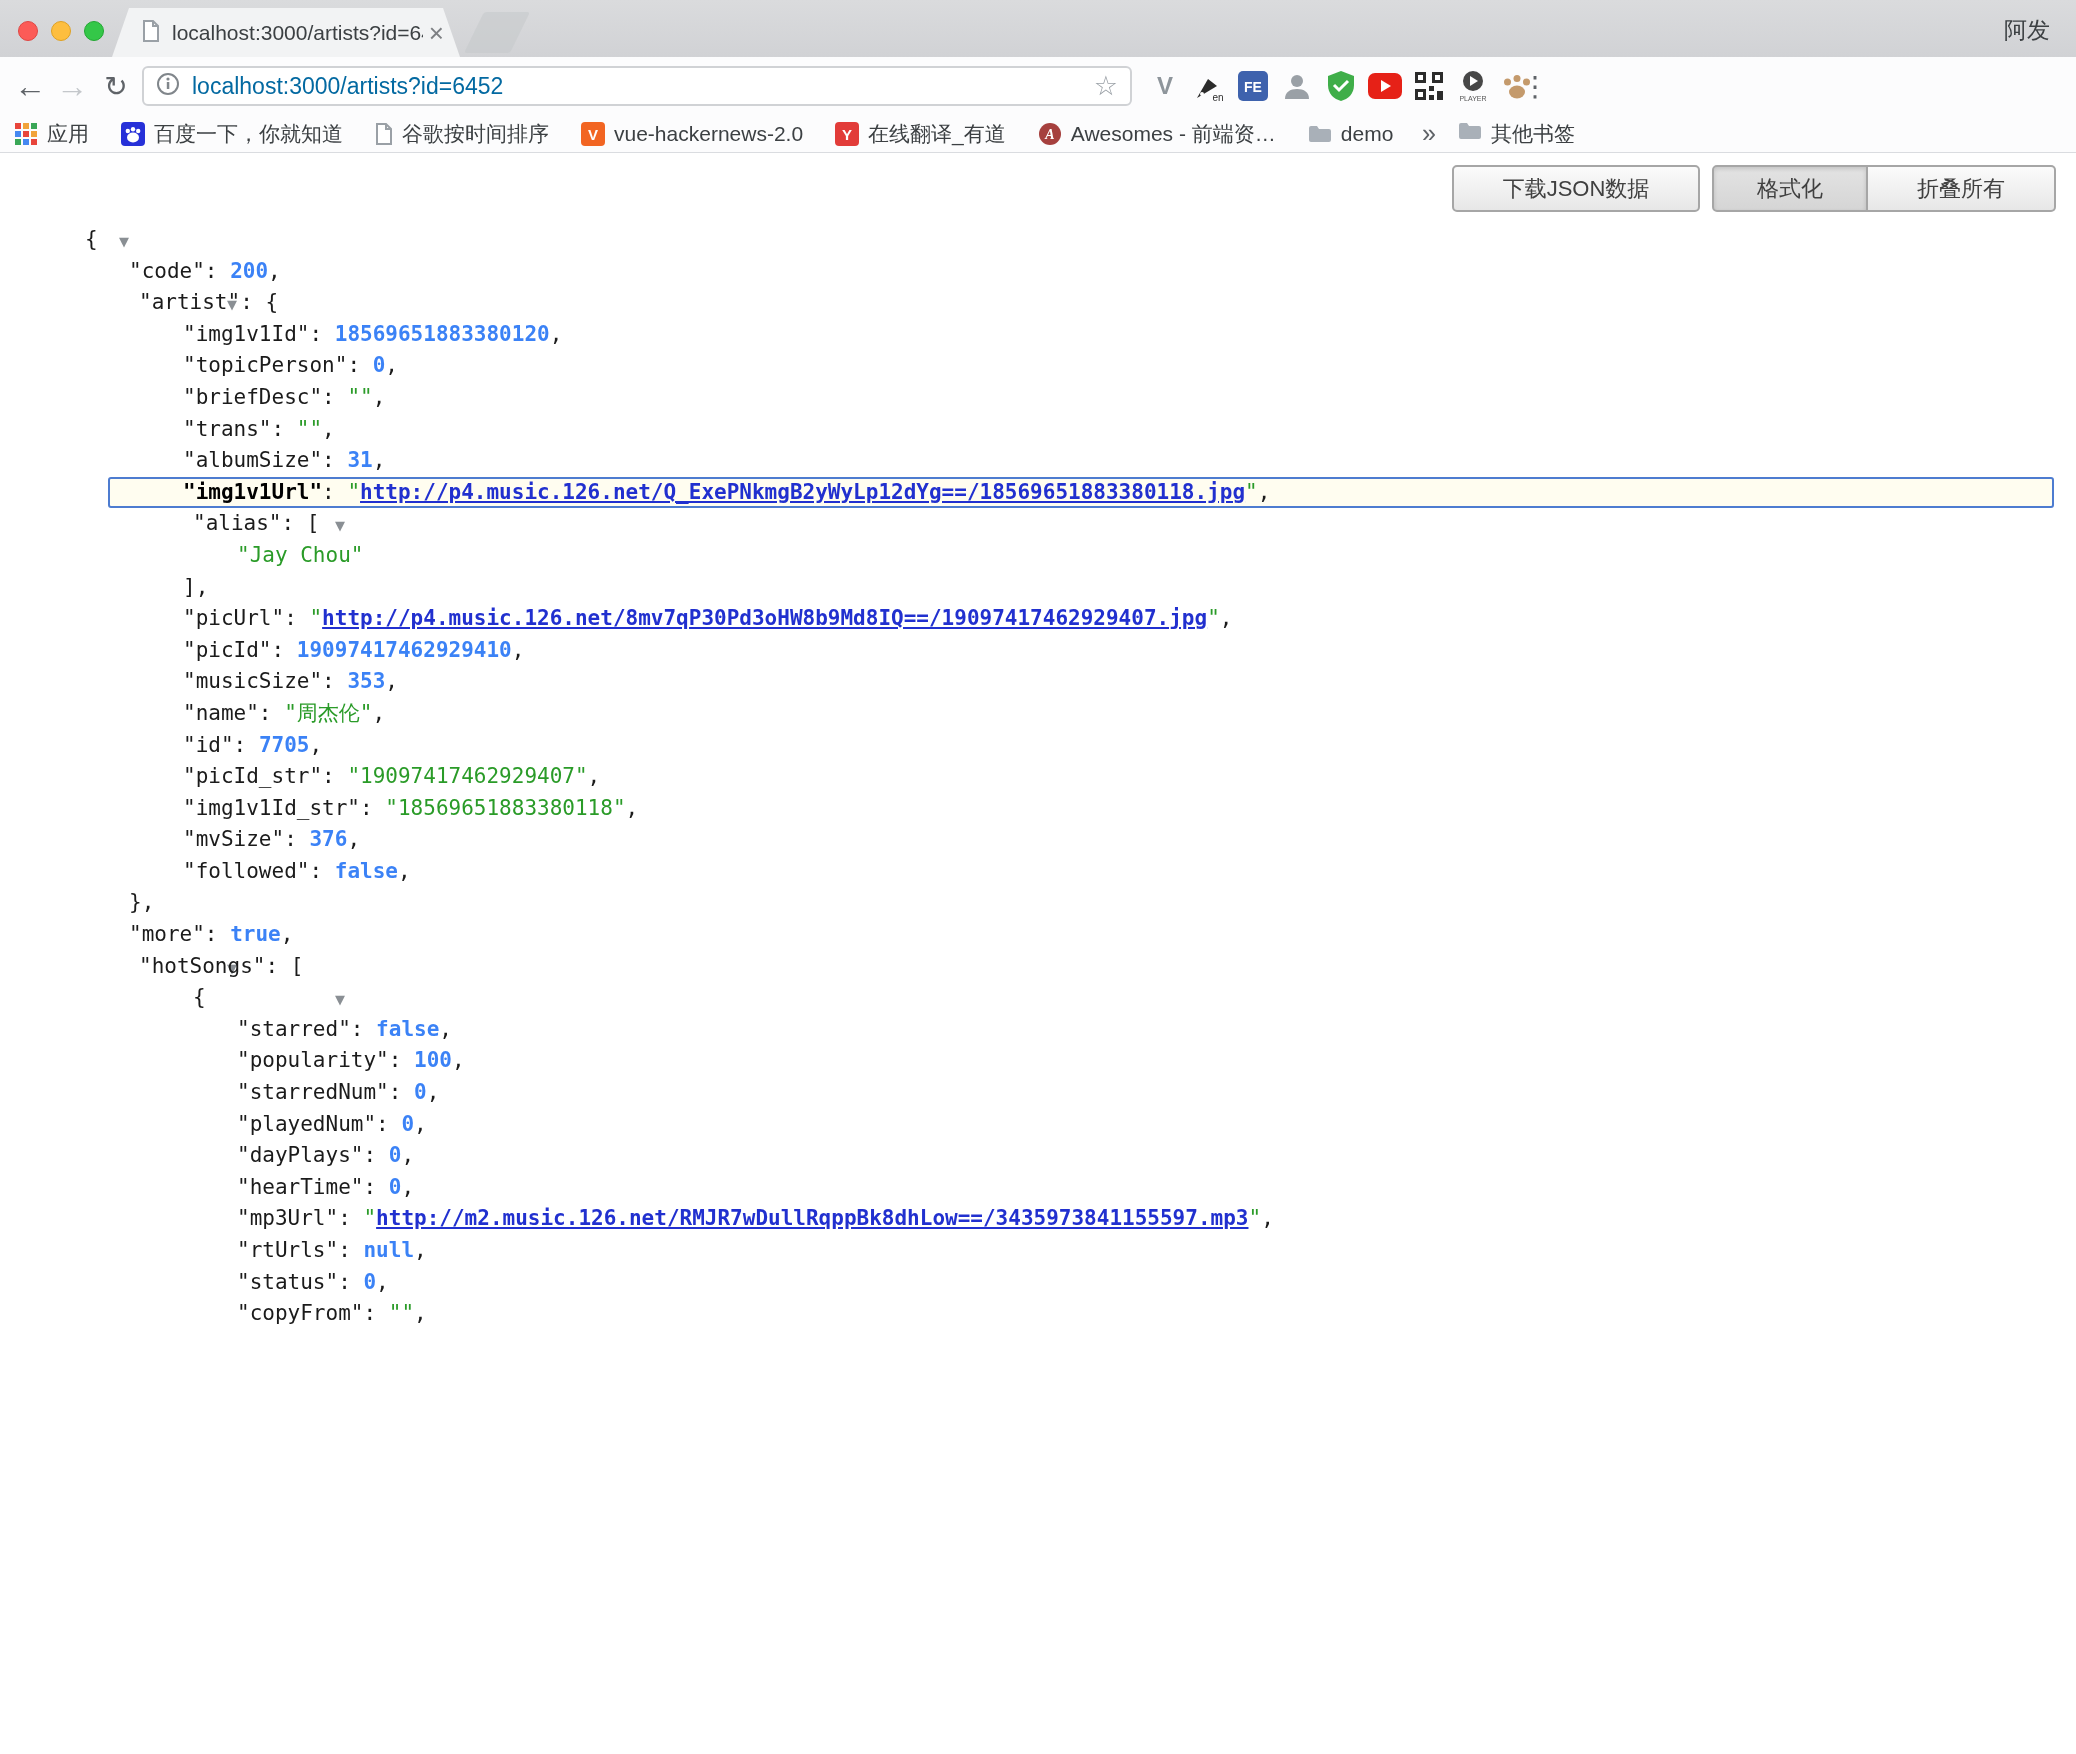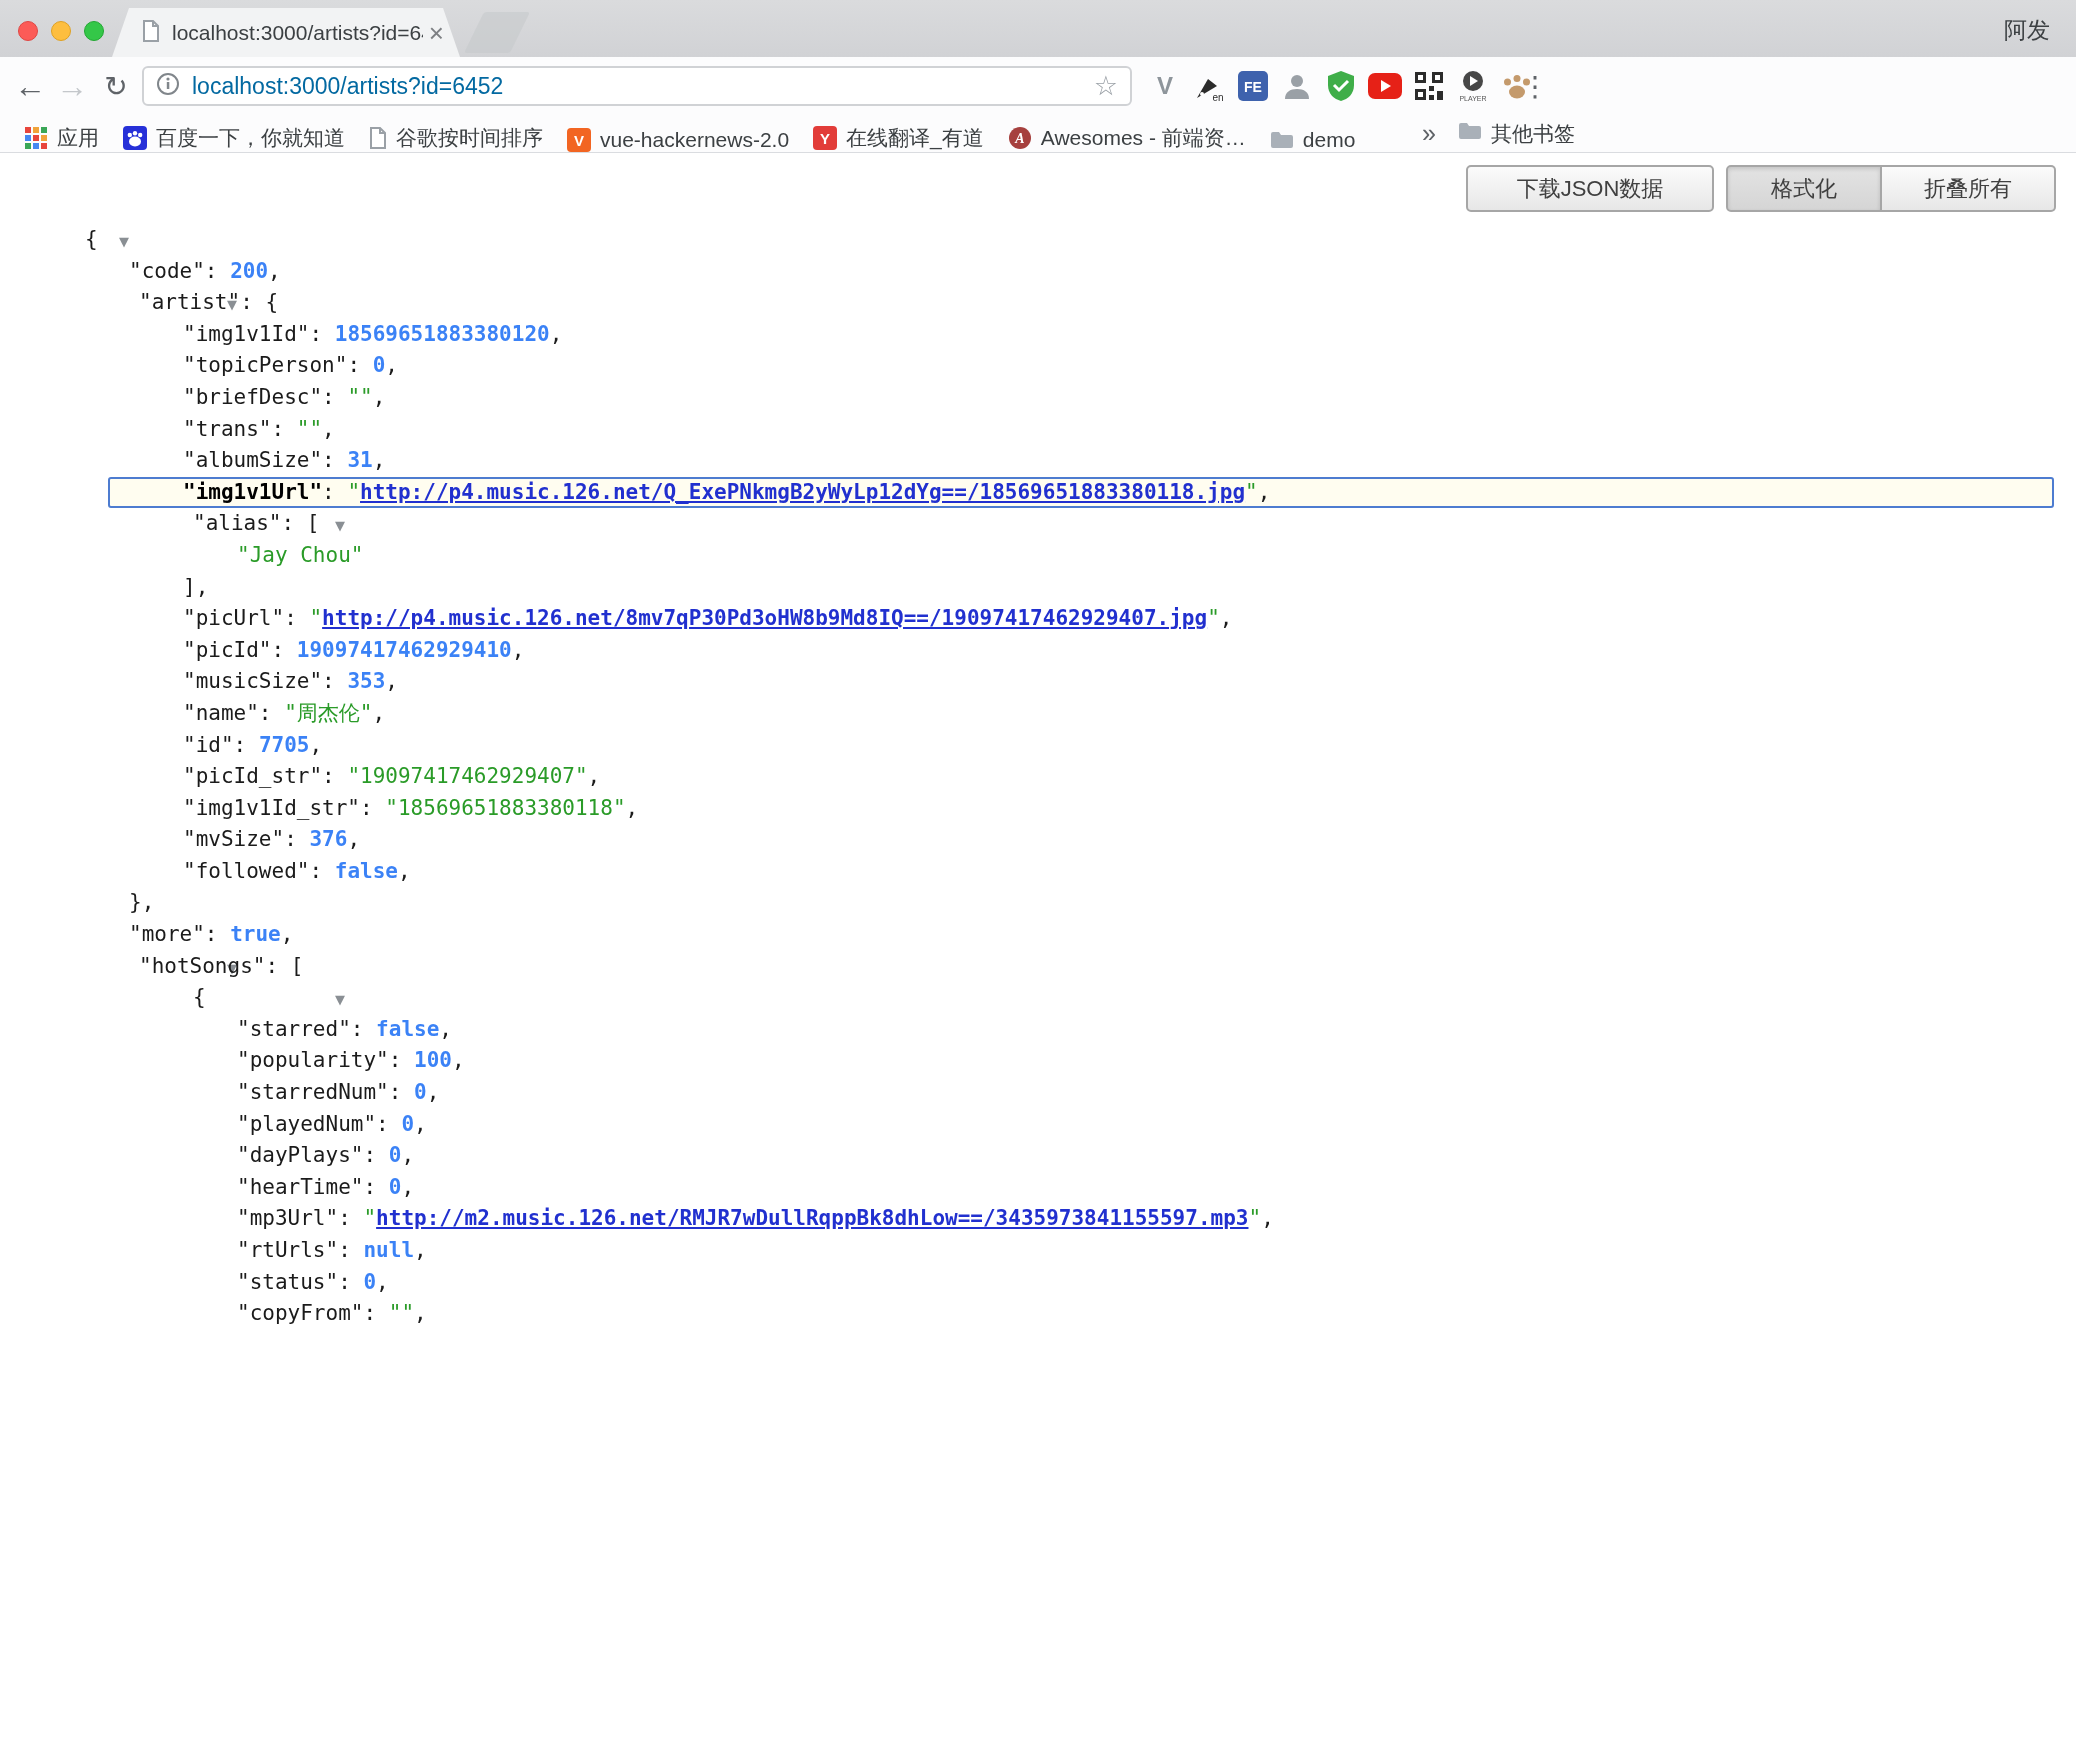--- a/index.html
+++ b/index.html
@@ -35,38 +35,38 @@
   .url-text { font-size:23px; color:#0369a1; flex:1; margin-left:12px; white-space:nowrap; overflow:hidden; }
   .star-icon { font-size:27px; color:#9aa0a6; line-height:1; }
   .ext-list { position:absolute; left:1146px; top:0; height:58px; display:flex; align-items:center; gap:6px; }
   .ext { width:38px; height:44px; display:flex; align-items:center; justify-content:center; }
   .menu-dots { position:absolute; left:1516px; top:0; height:58px; width:38px; display:flex;
                align-items:center; justify-content:center; font-size:28px; color:#5f6368; }
 
   
   .bookmarksbar { position:absolute; top:115px; left:0; right:0; height:38px; background:#fcfcfd;
                   border-bottom:1px solid #dadce0; }
-  .bm-list { position:absolute; left:24px; top:0; height:100%; display:flex; align-items:flex-end; gap:24px; }
+  .bm-list { position:absolute; left:14px; top:0; height:100%; display:flex; align-items:center; gap:32px; }
   .bm { display:flex; align-items:center; gap:9px; font-size:21px; color:#3c4043; white-space:nowrap; }
   .bm .icon { display:flex; align-items:center; }
   .bm-chevron { position:absolute; left:1422px; top:0; height:100%; display:flex; align-items:center;
                 font-size:25px; color:#5f6368; }
   .other-bm { position:absolute; left:1458px; top:0; height:100%; display:flex; align-items:center;
               gap:9px; font-size:21px; color:#3c4043; }
 
   
   .page { position:absolute; top:154px; left:0; right:0; bottom:0; background:#fff; }
   .controls { position:absolute; top:11px; right:20px; display:flex; }
   .btn { font-size:22px; color:#404040; height:47px; display:flex; align-items:center; justify-content:center;
          background:linear-gradient(#fbfbfb,#e7e7e7); border:2px solid #a6a6a6; border-radius:5px; cursor:pointer; }
   .btn.download { min-width:248px; padding:16px 28px; margin-right:12px; }
   .segmented { display:flex; }
   .btn.seg-left  { width:156px; border-radius:5px 0 0 5px; background:linear-gradient(#e3e3e3,#d5d5d5);
                    box-shadow:inset 0 2px 4px rgba(0,0,0,.14); }
-  .btn.seg-right { width:174px; border-radius:0 5px 5px 0; border-left:none; }
+  .btn.seg-right { width:188px; border-radius:0 5px 5px 0; border-left:none; }
 
   
   .json { position:absolute; top:70px; left:0; right:0; bottom:0; overflow:hidden;
           font-family:"DejaVu Sans Mono", monospace; font-size:21px; color:#1b1b1b; }
   .jline { position:relative; height:31.6px; line-height:31.6px; white-space:pre; }
   .jline > span, .jline > a { position:relative; z-index:1; }
   .exp { position:absolute; z-index:2; top:0; font-size:13px; color:#8a8f94;
          font-family:"DejaVu Sans", sans-serif; cursor:pointer; }
   .hl::before { content:""; position:absolute; left:108px; right:22px; top:0; bottom:0;
                 background:#fffdf0; border:2px solid #4d7cd0; border-radius:3px; z-index:0; }

